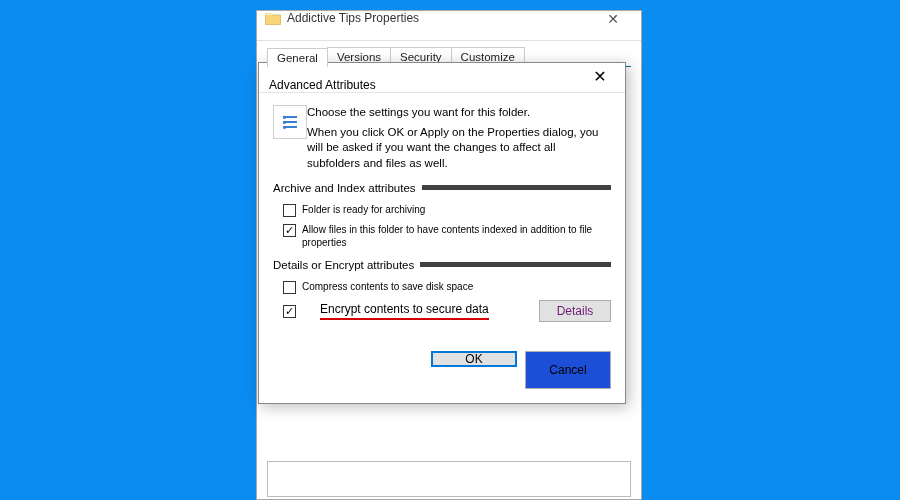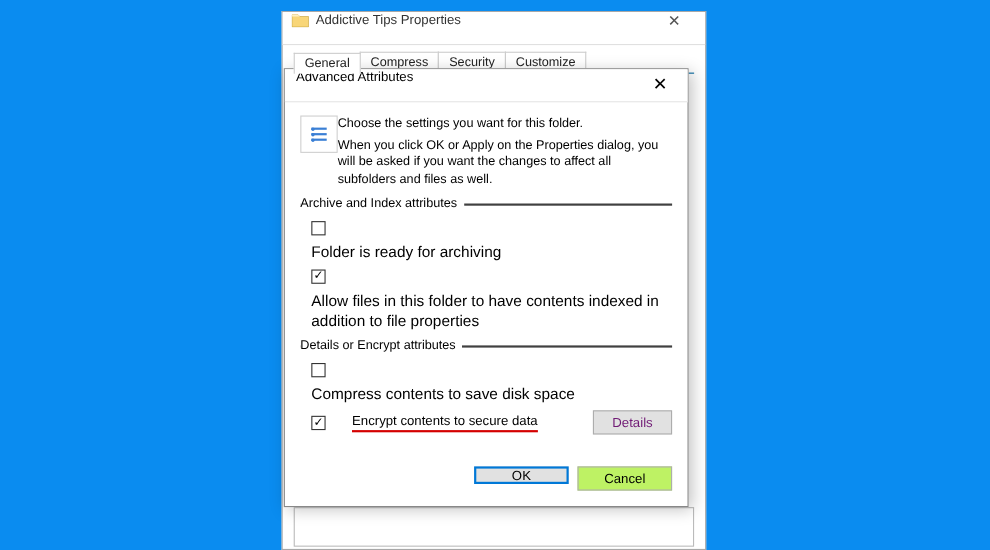--- a/index.html
+++ b/index.html
@@ -77,21 +77,21 @@
       left: 258px;
       top: 62px;
       width: 368px;
       background: #fff;
       border: 1px solid #888;
       box-shadow: 3px 3px 14px rgba(0,0,0,0.25);
     }
     .adv-titlebar {
       height: 30px;
       display: flex;
-      align-items: flex-start;
+      align-items: flex-end;
       padding: 0 4px 0 10px;
       border-bottom: 1px solid #e5e5e5;
       background: #fff;
     }
     .adv-title { flex: 1; color: #000; font-size: 12px; }
     .adv-close { width: 42px; text-align: center; font-size: 16px; color: #000; line-height: 30px; }
     .adv-body { padding: 12px 14px 14px 14px; }
     .adv-header { display: flex; gap: 0; margin-bottom: 10px; }
     .adv-icon {
       width: 34px; height: 34px;
@@ -100,40 +100,39 @@
       flex-shrink: 0;
     }
     .adv-icon-inner { width: 18px; height: 22px; display: flex; flex-direction: column; justify-content: space-evenly; padding: 2px; }
     .adv-icon-inner div { height: 2px; background: #3a7fd5; display:flex; align-items:center; }
     .adv-icon-inner div::before{ content:""; width:3px;height:3px;background:#3a7fd5;border-radius:50%;margin-right:2px;}
     .adv-intro { font-size: 11.5px; line-height: 1.35; }
     .adv-intro p { margin: 0 0 4px; }
 
     .fieldset {
       border: none;
-      border-top: 2px solid #404040;
+      border-top: 5px solid #404040;
       margin: 2px 0 4px;
       padding: 10px 0 6px 2px;
       position: relative;
     }
     .fieldset-legend {
       position: absolute;
       top: -8px;
       left: 0;
       background: #fff;
       padding-right: 6px;
       font-size: 11.5px;
     }
     .check-row {
       display: flex;
       align-items: flex-start;
       gap: 6px;
       padding: 3px 0 3px 8px;
-      font-size: 14px;
-      flex-direction: column;
+      font-size: 10px;
     }
     .checkbox {
       width: 13px; height: 13px;
       border: 1px solid #333;
       flex-shrink: 0;
       margin-top: 1px;
       display: flex; align-items: center; justify-content: center;
       font-size: 11px; line-height: 11px;
       background: #fff;
     }
@@ -169,43 +168,43 @@
       padding-top: 16px;
     }
     .adv-ok {
       width: 86px; height: 16px;
       background: #e1e1e1;
       border: 2px solid #0078d7;
       font-size: 12px;
       display: flex; align-items: center; justify-content: center;
     }
     .adv-cancel {
-      width: 86px; height: 22px;
-      background: #bef264;
+      width: 86px; height: 38px;
+      background: #1d4ed8;
       border: 1px solid #adadad;
       font-size: 12px;
       display: flex; align-items: center; justify-content: center;
     }
   </style>
 </head>
 <body>
 
 <div class="props-window">
   <div class="props-titlebar">
     <svg class="folder-icon-svg" viewBox="0 0 16 14">
         <path fill="#f8d678" stroke="#caa63e" stroke-width="0.6" d="M0.5 2.5 L6 2.5 L7.5 4 L15.5 4 L15.5 13.5 L0.5 13.5 Z"></path>
         <path fill="#fff0c2" d="M0.5 2.5 L6 2.5 L7.5 4 L0.5 4 Z"></path>
       </svg>
     <span class="props-title">Addictive Tips Properties</span>
     <span class="close-x">✕</span>
   </div>
   <div class="props-body">
     <div class="tabstrip">
       <div class="tab active">General</div>
-      <div class="tab">Compress</div>
+      <div class="tab">Versions</div>
       <div class="tab">Security</div>
       <div class="tab">Customize</div>
     </div>
     <div class="props-textarea"></div>
     <div class="props-buttons">
       
       
       
     </div>
   </div>

